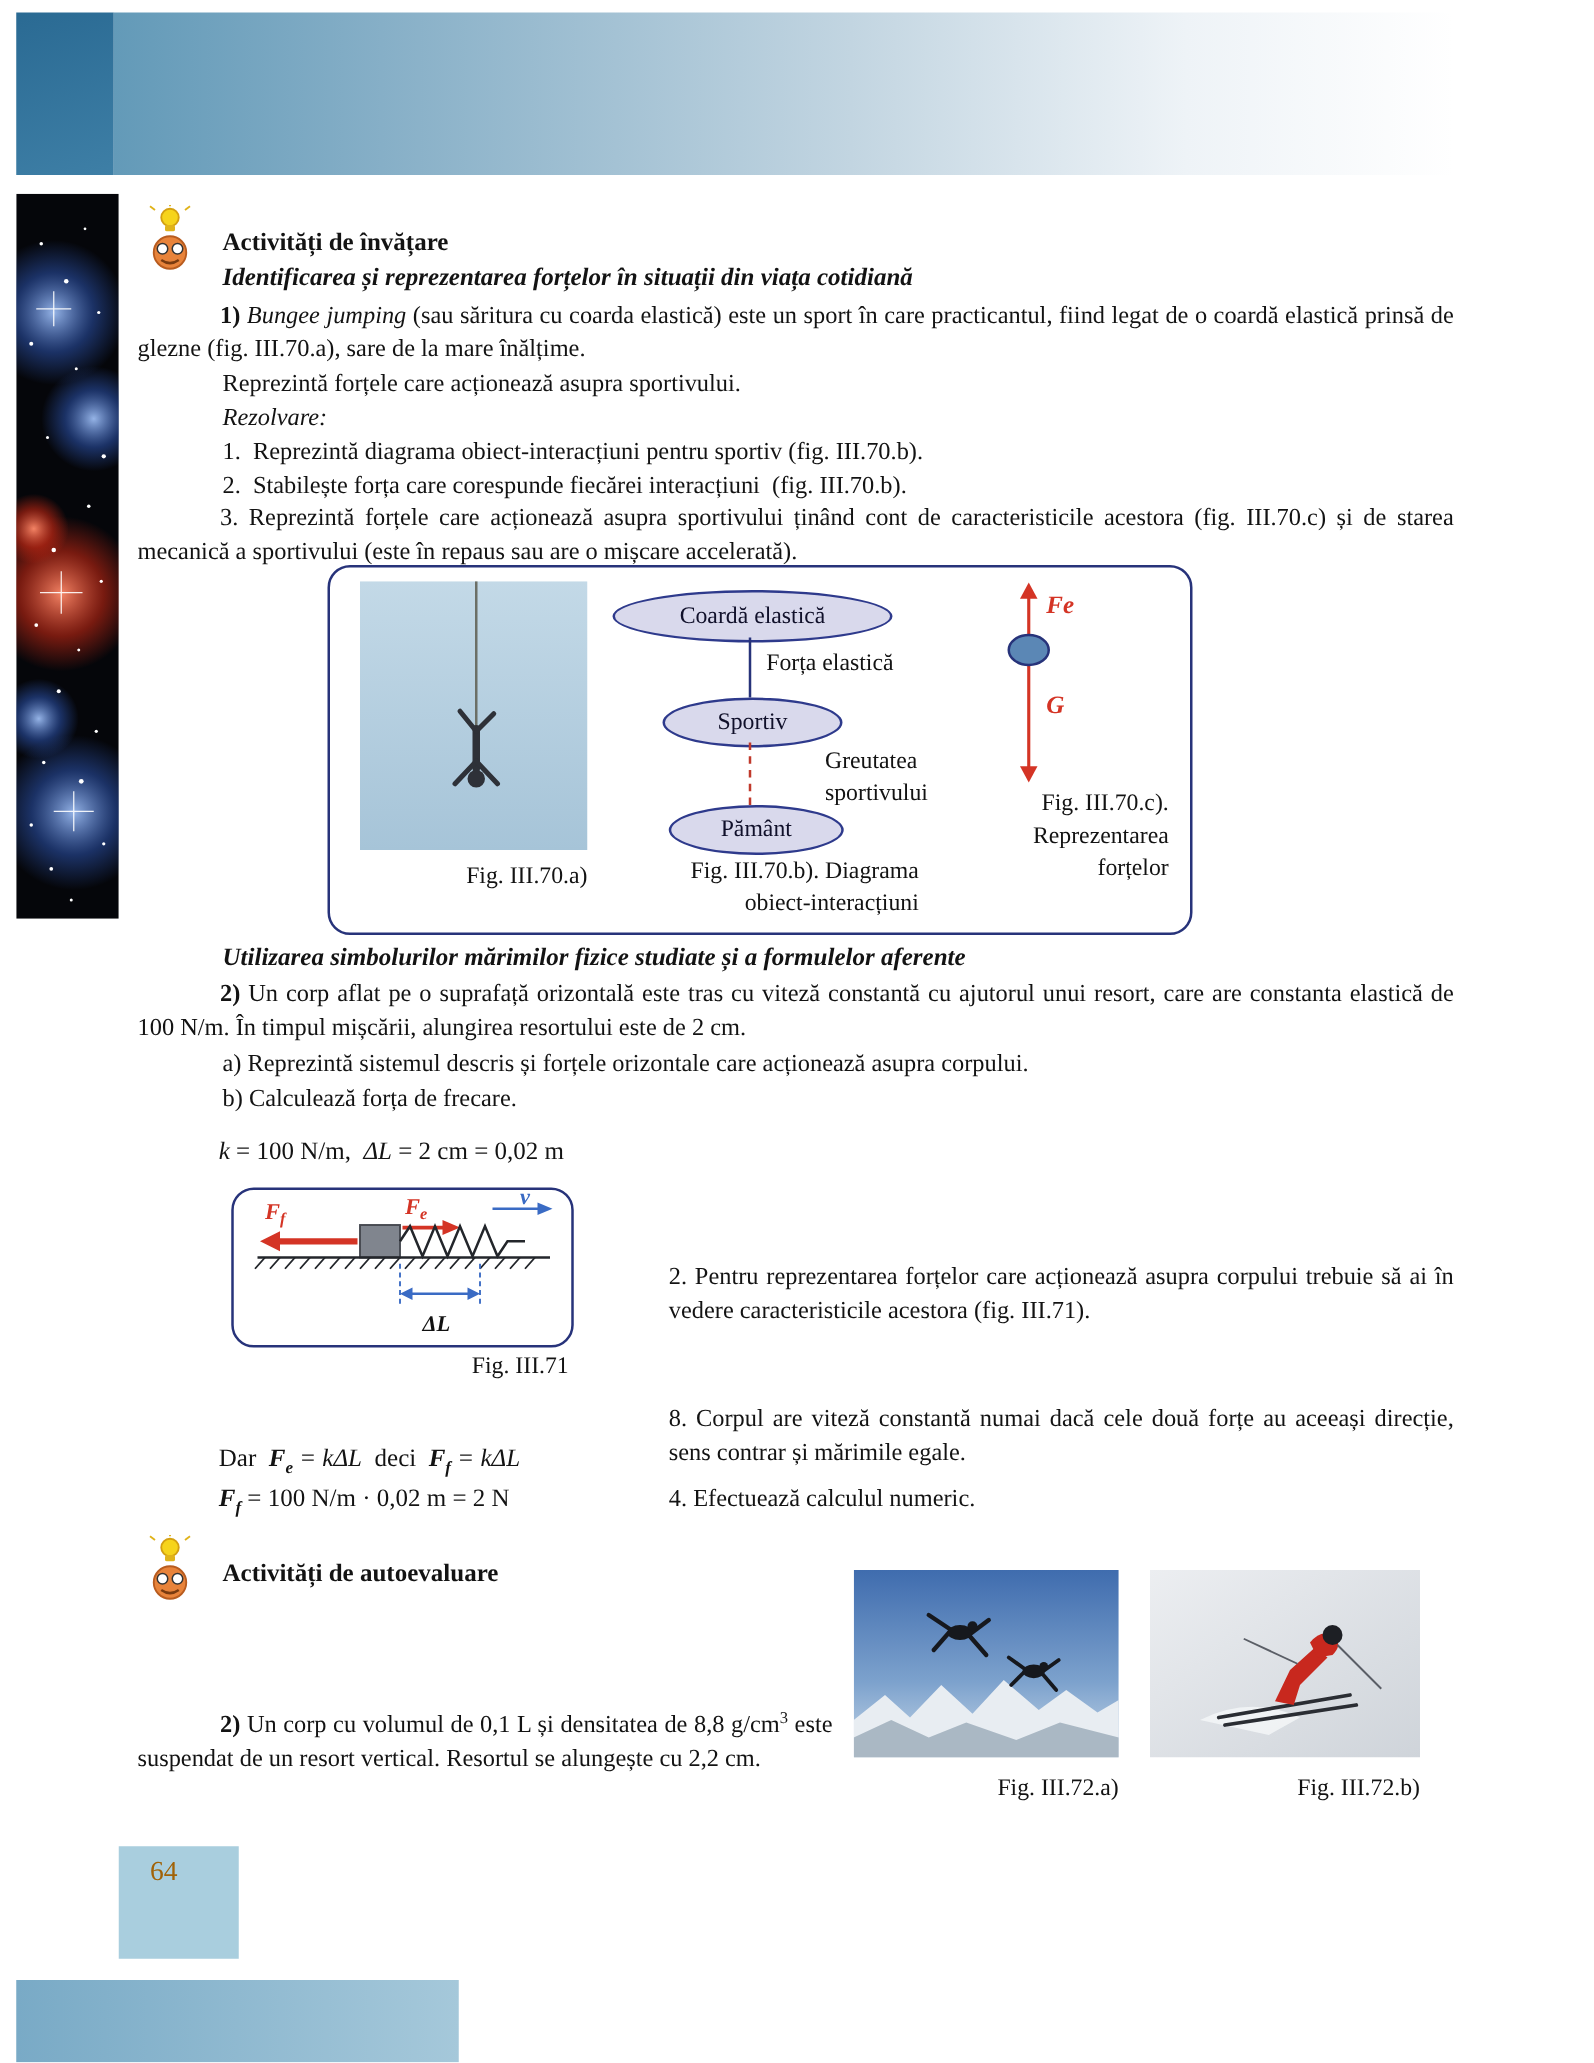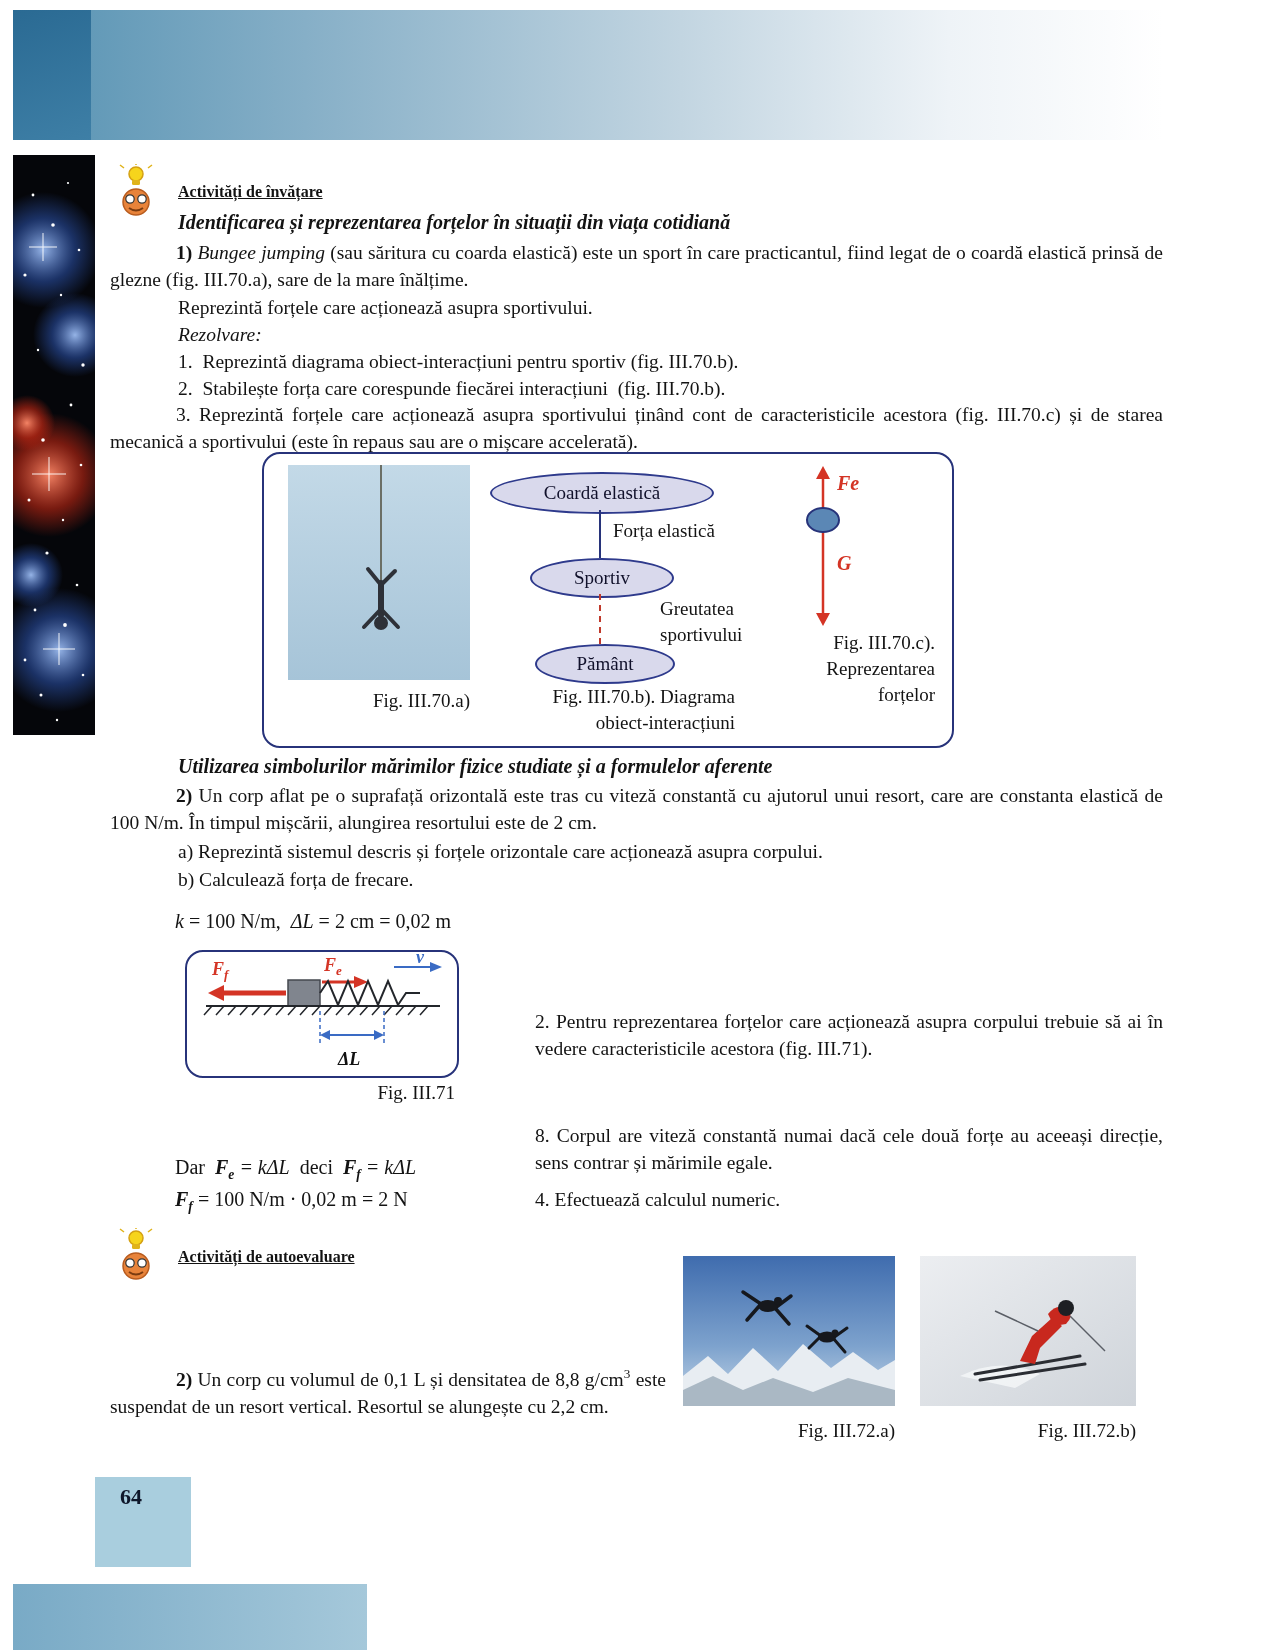--- a/index.html
+++ b/index.html
@@ -4,38 +4,38 @@
 <style>
   html,body{margin:0;padding:0;}
   body{background:#ffffff;font-family:"Liberation Serif",serif;}
   .page{position:relative;width:1275px;height:1650px;background:#ffffff;overflow:hidden;color:#131313;}
   .abs{position:absolute;}
   .bt{font-size:19.5px;line-height:27px;}
   .jf{text-align:justify;}
   .ind{text-indent:66px;}
   .b{font-weight:bold;}
   .i{font-style:italic;}
-  .h1{font-size:16px;font-weight:bold;text-decoration:underline;}
+  .h1{font-size:20px;font-weight:bold;}
   .h2{font-size:20px;font-weight:bold;font-style:italic;}
   .caption{font-size:19px;line-height:26px;}
   .center{text-align:right;}
   .node{background:#d9d9ec;border:2px solid #2e3a8c;border-radius:50%;display:flex;align-items:center;justify-content:center;font-size:19px;color:#10102a;}
   .figbox{border:2.5px solid #27337a;border-radius:18px;background:#ffffff;}
   .vline{border-left:2px solid #27337a;}
   .vdash{border-left:2px dashed #c0392b;}
   .eq{font-size:20px;line-height:26px;}
   .mb{font-weight:bold;font-style:italic;}
   .mi{font-style:italic;}
   sub.m{font-size:0.68em;}
   sup.s{font-size:0.68em;}
   .banner-square{left:13px;top:10px;width:78px;height:130px;background:linear-gradient(160deg,#2a6a93,#3e7fa6);}
   .banner-band{left:91px;top:10px;width:1072px;height:130px;background:linear-gradient(to right,#639ab8 0%,#86afc7 20%,#c2d5e1 55%,#eef3f7 80%,#ffffff 100%);}
   .footer-block{left:95px;top:1477px;width:96px;height:90px;background:#a9cede;}
   .footer-bar{left:13px;top:1584px;width:354px;height:66px;background:linear-gradient(to right,#79aac6,#a5c8da);}
-  .pagenum{font-size:22px;font-weight:bold;color:#0f172a;}
+  .pagenum{font-size:22px;font-weight:normal;color:#a16207;}
   svg text{font-family:"Liberation Serif",serif;}
   .svg-red{fill:#d43425;font-style:italic;font-weight:bold;font-size:20px;}
   .svg-red-sm{fill:#d43425;font-style:italic;font-weight:bold;font-size:18px;}
   .svg-blue{fill:#3a6bc4;font-style:italic;font-weight:bold;font-size:18px;}
   .svg-dark{fill:#111111;font-style:italic;font-weight:bold;font-size:18px;}
   .svg-sub{font-size:13px;}
 </style>
 </head>
 <body>
 

